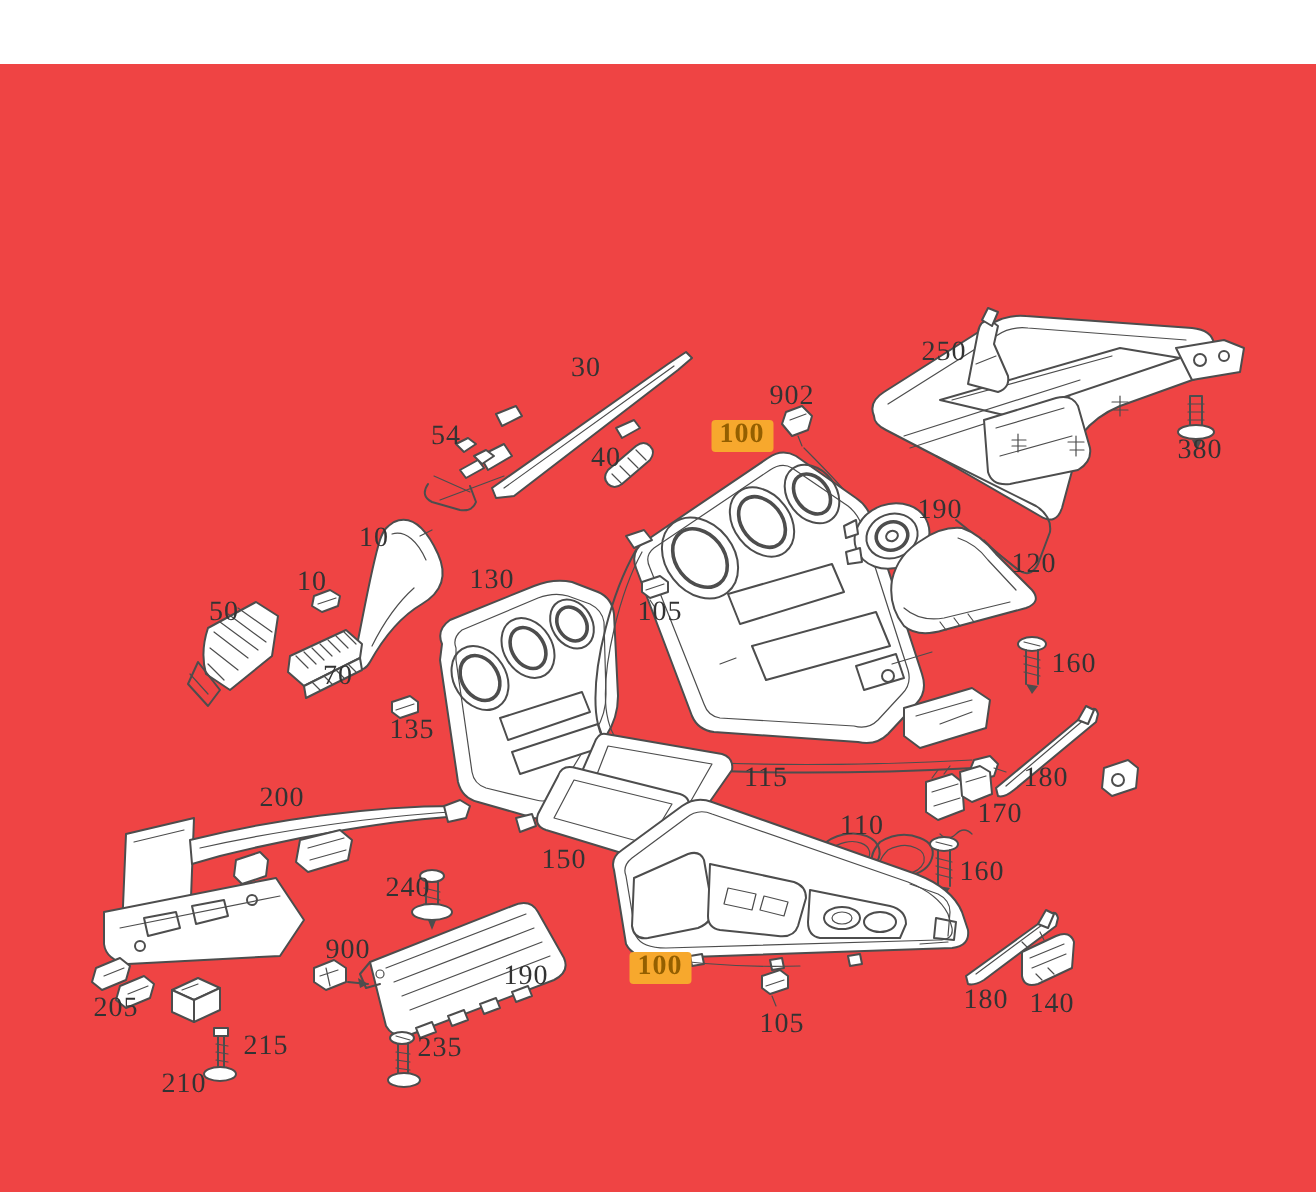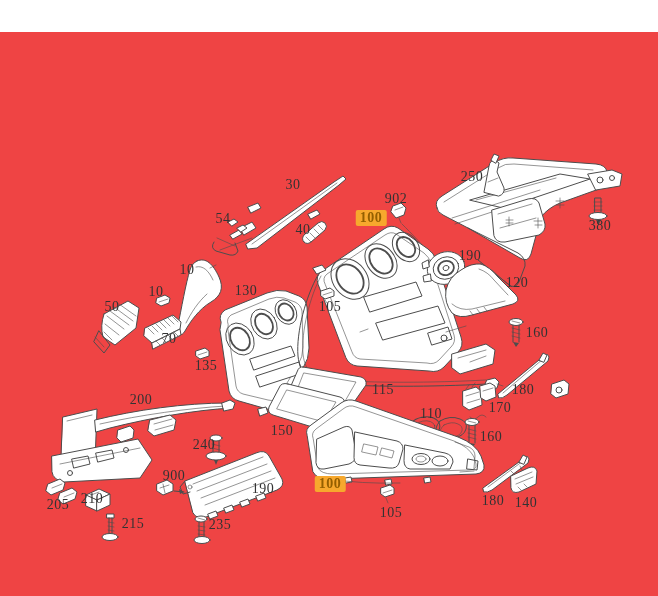--- a/index.html
+++ b/index.html
@@ -356,20 +356,20 @@
       <span class="part-label" style="left: 500px; top: 376px;">170</span>
       <span class="part-label" style="left: 431px; top: 382px;">110</span>
       <span class="part-label" style="left: 491px; top: 405px;">160</span>
       <span class="part-label" style="left: 141px; top: 368px;">200</span>
       <span class="part-label" style="left: 282px; top: 399px;">150</span>
       <span class="part-label" style="left: 204px; top: 413px;">240</span>
       <span class="part-label" style="left: 174px; top: 444px;">900</span>
       <span class="part-label" style="left: 263px; top: 457px;">190</span>
       <span class="part-label highlighted" style="left: 330px; top: 452px;">100</span>
       <span class="part-label" style="left: 58px; top: 473px;">205</span>
-      <span class="part-label" style="left: 92px; top: 467px;">210</span>
+      <span class="part-label" style="left: 92px; top: 511px;">210</span>
       <span class="part-label" style="left: 133px; top: 492px;">215</span>
       <span class="part-label" style="left: 220px; top: 493px;">235</span>
       <span class="part-label" style="left: 391px; top: 481px;">105</span>
       <span class="part-label" style="left: 493px; top: 469px;">180</span>
       <span class="part-label" style="left: 526px; top: 471px;">140</span>
     </div>
 </div>
 
 </body></html>

